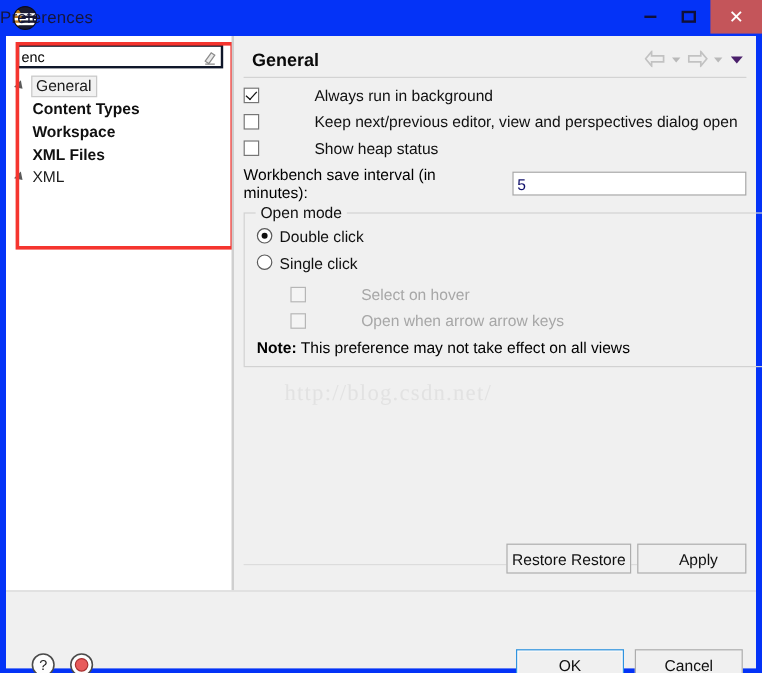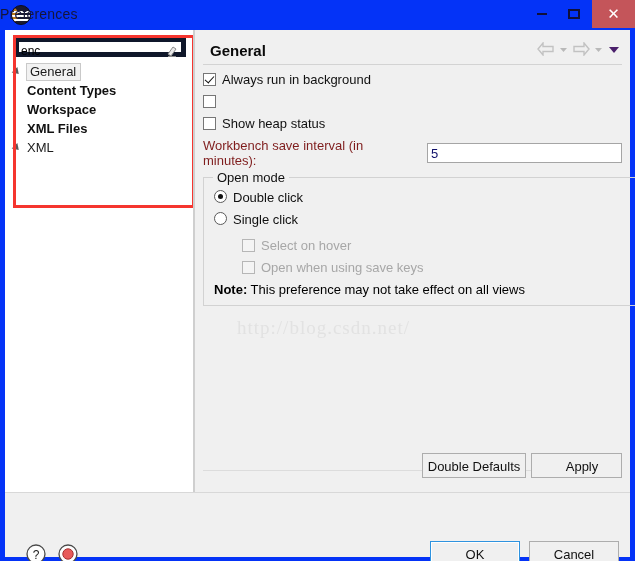--- a/index.html
+++ b/index.html
@@ -116,21 +116,21 @@
     position: absolute;
     left: 188px; top: 0;
     width: 2px; height: 462px;
     background: #cfcfcf;
   }
   .filter-wrap {
     position: absolute;
     left: 9px; top: 7px;
     width: 172px; height: 20px;
     background: #ffffff;
-    border: 5px solid #0f172a;
+    border: 2px solid #0f172a;
     box-sizing: border-box;
   }
   .filter-input {
     position: absolute;
     left: 2px; top: 1px;
     width: 148px; height: 16px;
     border: 0;
     outline: none;
     background: transparent;
     font-family: "Liberation Sans", sans-serif;
@@ -243,20 +243,21 @@
     position: absolute;
     left: 8px; top: 38px;
     width: 419px;
   }
 
   .check-row {
     position: relative;
     height: 22px;
     display: flex;
     align-items: center;
+    gap: 40px;
   }
   .cb {
     width: 13px; height: 13px;
     border: 1px solid #767676;
     background: #ffffff;
     box-sizing: border-box;
     margin-right: 6px;
     flex: none;
     position: relative;
   }
@@ -281,21 +282,21 @@
 
   .field-row {
     position: relative;
     height: 28px;
     display: flex;
     align-items: center;
     margin-top: 5px;
   }
   .field-label {
     font-size: 13px;
-    color: #7f1d1d;
+    color: #000000;
     margin-right: 8px;
   }
   .text-input {
     width: 196px;
     height: 20px;
     border: 1px solid #a5a5a5;
     background: #ffffff;
     box-sizing: border-box;
     font-family: "Liberation Sans", sans-serif;
     font-size: 13px;
@@ -533,20 +534,21 @@
 
       <div class="content">
 
         <div class="check-row">
           <span class="cb checked"></span>
           <span class="check-label">Always run in background</span>
         </div>
 
         <div class="check-row">
           <span class="cb"></span>
+          <span class="check-label">Keep next/previous editor, view and perspectives dialog open</span>
         </div>
 
         <div class="check-row">
           <span class="cb"></span>
           <span class="check-label">Show heap status</span>
         </div>
 
         <div class="field-row">
           <span class="field-label">Workbench save interval (in minutes):</span>
           <input class="text-input" type="text" value="5" style="">
@@ -565,34 +567,34 @@
             <span class="check-label">Single click</span>
           </div>
 
           <div class="check-row indent-row">
             <span class="cb disabled"></span>
             <span class="check-label disabled">Select on hover</span>
           </div>
 
           <div class="check-row indent-row">
             <span class="cb disabled"></span>
-            <span class="check-label disabled">Open when using save keys</span>
+            <span class="check-label disabled">Open when arrow arrow keys</span>
           </div>
 
           <div class="note-row">
             <b>Note:</b>
             <span>This preference may not take effect on all views</span>
           </div>
         </div>
       </div>
 
       <div class="watermark">http://blog.csdn.net/</div>
 
       <div class="apply-rule"></div>
-      <button class="btn btn-restore">Double Defaults</button>
+      <button class="btn btn-restore">Restore Restore</button>
       <button class="btn btn-apply">Apply</button>
     </div>
 
     <div class="bottom-bar">
       <span class="icon-help">
         <svg width="22" height="22" viewBox="0 0 22 22">
           <circle cx="11" cy="11" r="9" fill="#fdfdfd" stroke="#4a4a4a" stroke-width="1.3"></circle>
           <text x="11" y="15.5" font-family="Liberation Sans, sans-serif" font-size="12" fill="#1a1a1a" text-anchor="middle">?</text>
         </svg>
       </span>

